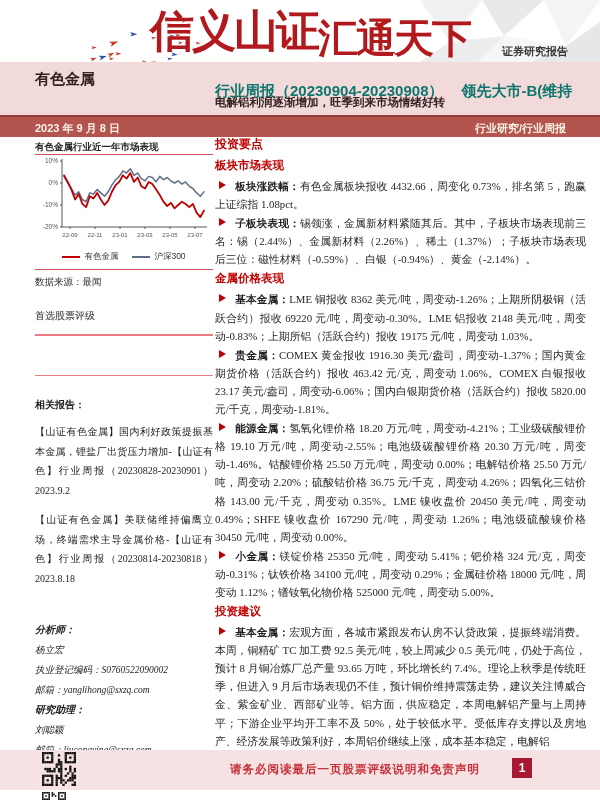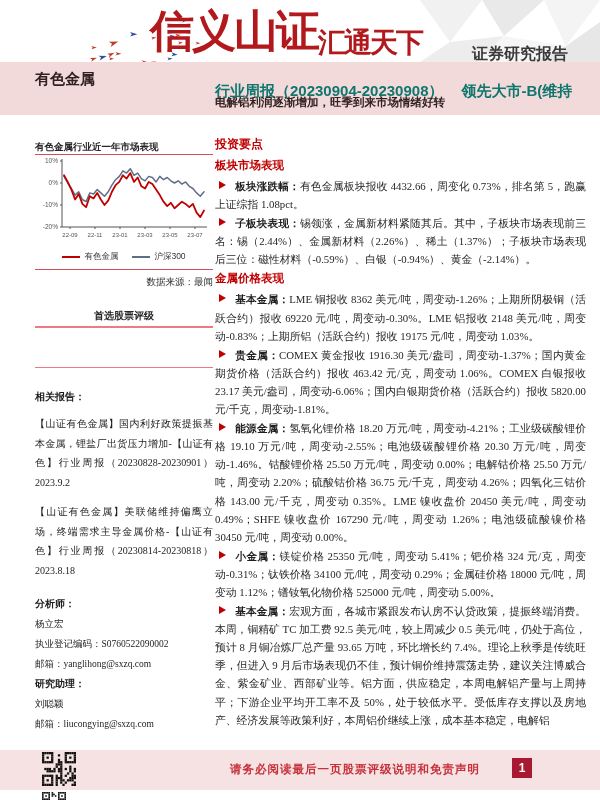--- a/index.html
+++ b/index.html
@@ -10,22 +10,22 @@
     font-family:"Liberation Serif","DejaVu Serif",serif;
     color:#1f1f1f;
   }
   
   .hdr { position:absolute; left:0; top:0; width:600px; height:62px; background:#fff; }
   .facets { position:absolute; right:0; top:0; }
   .flock { position:absolute; left:0; top:0; }
   .logo { position:absolute; left:150px; top:2px; white-space:nowrap;
           color:#b2191d; font-family:"Liberation Serif",serif; font-weight:bold; }
   .logo-main { font-size:44px; letter-spacing:-2px; }
-  .logo-sub  { font-size:28px; letter-spacing:-2px; position:relative; top:6px; }
-  .report-type { position:absolute; right:32px; top:44px; font-size:16px; font-weight:bold;
+  .logo-sub  { font-size:40px; letter-spacing:-2px; position:relative; top:6px; }
+  .report-type { position:absolute; right:32px; top:44px; font-size:11px; font-weight:bold;
           color:#3a3a3a; font-family:"Liberation Sans",sans-serif; }
   
   .title-band { position:absolute; left:0; top:62px; width:600px; height:53px; background:#f2dada; }
   .sector { position:absolute; left:35px; top:8px; font-size:15px; font-weight:bold; color:#332020;
             font-family:"Liberation Sans",sans-serif; }
   .rtitle { position:absolute; left:215px; top:20px; font-size:15px; font-weight:bold; color:#0f766e;
             font-family:"Liberation Sans",sans-serif; white-space:nowrap; }
   .rtitle .gap { display:inline-block; width:18px; }
   .subtitle { position:absolute; left:215px; top:33px; font-size:11.5px; font-weight:bold; color:#332020;
             font-family:"Liberation Sans",sans-serif; }
@@ -39,29 +39,29 @@
   .leftcol { position:absolute; left:35px; top:141px; width:178px; }
   .chart-title { font-family:"Liberation Sans",sans-serif; font-size:9.5px; font-weight:bold;
             color:#262626; border-bottom:1.5px solid #cf4f58; }
   .legend { display:flex; justify-content:center; gap:14px; font-size:8.5px; color:#333;
             font-family:"Liberation Sans",sans-serif; margin-top:-2px; }
   .legend .it { display:flex; align-items:center; gap:4px; }
   .sw { display:inline-block; width:18px; height:0; }
   .sw.red { border-top:2px solid #c00000; }
   .sw.gray { border-top:2px solid #5f6e87; }
   .src-divider { border-top:1.5px solid #cf4f58; margin-top:6px; padding-top:6px;
-            font-size:9.5px; color:#2a2a2a;text-align:right; }
-  .stock-hd { margin-top:20px; display:flex; justify-content:center;
-            font-family:"Liberation Sans",sans-serif; font-size:10px; font-weight:bold; color:#262626;
-            padding-bottom:3px; border-bottom:2px solid #ee7b84; }
+            font-size:9.5px; color:#2a2a2a; }
+  .stock-hd { margin-top:20px; display:flex; justify-content:flex-start;
+            font-family:"Liberation Sans",sans-serif; font-size:10px; font-weight:normal; color:#262626;
+            padding-bottom:11px; border-bottom:2px solid #ee7b84; }
   .stock-empty { height:40px; border-bottom:1.2px solid #ee7b84; }
   .rel-title { margin-top:22px; font-family:"Liberation Sans",sans-serif; font-size:10px;
             font-weight:bold; color:#1c1c1c; }
   .rel-item { margin-top:10px; font-size:10px; line-height:19.5px; text-align:justify; color:#1c1c1c; }
-  .an-block { margin-top:14px; font-size:9.5px; line-height:20px; color:#1c1c1c; }
+  .an-block { margin-top:32px; font-size:9.5px; line-height:20px; color:#1c1c1c;font-style:italic; }
   .an-h { font-family:"Liberation Sans",sans-serif; font-size:10px; font-weight:bold; }
   
   .maincol { position:absolute; left:215px; top:136px; width:371px; }
   .sec-h1 { font-family:"Liberation Sans",sans-serif; color:#c00000; font-weight:bold;
             font-size:12px; margin-bottom:5px; }
   .sec-h2 { font-family:Liberation Mono, monospace; color:#c00000; font-weight:bold;
             font-size:11.5px; margin:3px 0 4px 0; }
   .bullet { font-size:10.8px; line-height:18.1px; text-align:justify; margin-bottom:1px; }
   .bullet .tri { display:inline-block; width:0; height:0; margin:0 9px 1px 4px;
             border-left:7px solid #c00000; border-top:4px solid transparent;
@@ -133,20 +133,24 @@
     <div class="logo"><span class="logo-main">信义山证</span><span class="logo-sub">汇通天下</span></div>
     <div class="report-type">证券研究报告</div>
   </div>
 
   <div class="title-band">
     <div class="sector">有色金属</div>
     <div class="rtitle"><span>行业周报（20230904-20230908）</span><span class="gap"></span><span>领先大市-B(维持</span></div>
     <div class="subtitle">电解铝利润逐渐增加，旺季到来市场情绪好转</div>
   </div>
 
+  <div class="date-band">
+    <span class="d">2023 年 9 月 8 日</span>
+    <span class="c">行业研究/行业周报</span>
+  </div>
 
   <div class="leftcol">
     <div class="chart-title">有色金属行业近一年市场表现</div>
     <svg id="perf-chart" width="178" height="94" viewBox="0 0 178 94">
         <line x1="27" y1="4" x2="27" y2="72" stroke="#555" stroke-width="1"></line>
         <line x1="27" y1="72" x2="172" y2="72" stroke="#555" stroke-width="1"></line>
         <line x1="25" y1="6" x2="27" y2="6" stroke="#555" stroke-width="1"></line>
         <text x="23" y="8.3" text-anchor="end" font-size="6.5" fill="#555">10%</text>
         <line x1="25" y1="28" x2="27" y2="28" stroke="#555" stroke-width="1"></line>
         <text x="23" y="30.3" text-anchor="end" font-size="6.5" fill="#555">0%</text>
@@ -209,20 +213,21 @@
     <div class="bullet"><span class="tri"></span><b>板块涨跌幅：</b><span>有色金属板块报收 4432.66，周变化 0.73%，排名第 5，跑赢上证综指 1.08pct。</span></div>
     <div class="bullet"><span class="tri"></span><b>子板块表现：</b><span>锡领涨，金属新材料紧随其后。其中，子板块市场表现前三名：锡（2.44%）、金属新材料（2.26%）、稀土（1.37%）；子板块市场表现后三位：磁性材料（-0.59%）、白银（-0.94%）、黄金（-2.14%）。</span></div>
 
     <div class="sec-h2">金属价格表现</div>
 
     <div class="bullet"><span class="tri"></span><b>基本金属：</b><span>LME 铜报收 8362 美元/吨，周变动-1.26%；上期所阴极铜（活跃合约）报收 69220 元/吨，周变动-0.30%。LME 铝报收 2148 美元/吨，周变动-0.83%；上期所铝（活跃合约）报收 19175 元/吨，周变动 1.03%。</span></div>
     <div class="bullet"><span class="tri"></span><b>贵金属：</b><span>COMEX 黄金报收 1916.30 美元/盎司，周变动-1.37%；国内黄金期货价格（活跃合约）报收 463.42 元/克，周变动 1.06%。COMEX 白银报收 23.17 美元/盎司，周变动-6.06%；国内白银期货价格（活跃合约）报收 5820.00 元/千克，周变动-1.81%。</span></div>
     <div class="bullet"><span class="tri"></span><b>能源金属：</b><span>氢氧化锂价格 18.20 万元/吨，周变动-4.21%；工业级碳酸锂价格 19.10 万元/吨，周变动-2.55%；电池级碳酸锂价格 20.30 万元/吨，周变动-1.46%。钴酸锂价格 25.50 万元/吨，周变动 0.00%；电解钴价格 25.50 万元/吨，周变动 2.20%；硫酸钴价格 36.75 元/千克，周变动 4.26%；四氧化三钴价格 143.00 元/千克，周变动 0.35%。LME 镍收盘价 20450 美元/吨，周变动 0.49%；SHFE 镍收盘价 167290 元/吨，周变动 1.26%；电池级硫酸镍价格 30450 元/吨，周变动 0.00%。</span></div>
     <div class="bullet"><span class="tri"></span><b>小金属：</b><span>镁锭价格 25350 元/吨，周变动 5.41%；钯价格 324 元/克，周变动-0.31%；钛铁价格 34100 元/吨，周变动 0.29%；金属硅价格 18000 元/吨，周变动 1.12%；镨钕氧化物价格 525000 元/吨，周变动 5.00%。</span></div>
 
+    <div class="sec-h2">投资建议</div>
 
     <div class="bullet"><span class="tri"></span><b>基本金属：</b><span>宏观方面，各城市紧跟发布认房不认贷政策，提振终端消费。本周，铜精矿 TC 加工费 92.5 美元/吨，较上周减少 0.5 美元/吨，仍处于高位，预计 8 月铜冶炼厂总产量 93.65 万吨，环比增长约 7.4%。理论上秋季是传统旺季，但进入 9 月后市场表现仍不佳，预计铜价维持震荡走势，建议关注博威合金、紫金矿业、西部矿业等。铝方面，供应稳定，本周电解铝产量与上周持平；下游企业平均开工率不及 50%，处于较低水平。受低库存支撑以及房地产、经济发展等政策利好，本周铝价继续上涨，成本基本稳定，电解铝</span></div>
   </div>
 
   <div class="footer">
     <svg class="qr1" id="qr1" width="34" height="34" viewBox="0 0 34 34">
         <rect x="0" y="0" width="2.2666666666666666" height="2.2666666666666666" fill="#111"></rect>
         <rect x="0" y="2.2666666666666666" width="2.2666666666666666" height="2.2666666666666666" fill="#111"></rect>
         <rect x="0" y="4.533333333333333" width="2.2666666666666666" height="2.2666666666666666" fill="#111"></rect>
         <rect x="0" y="6.8" width="2.2666666666666666" height="2.2666666666666666" fill="#111"></rect>

